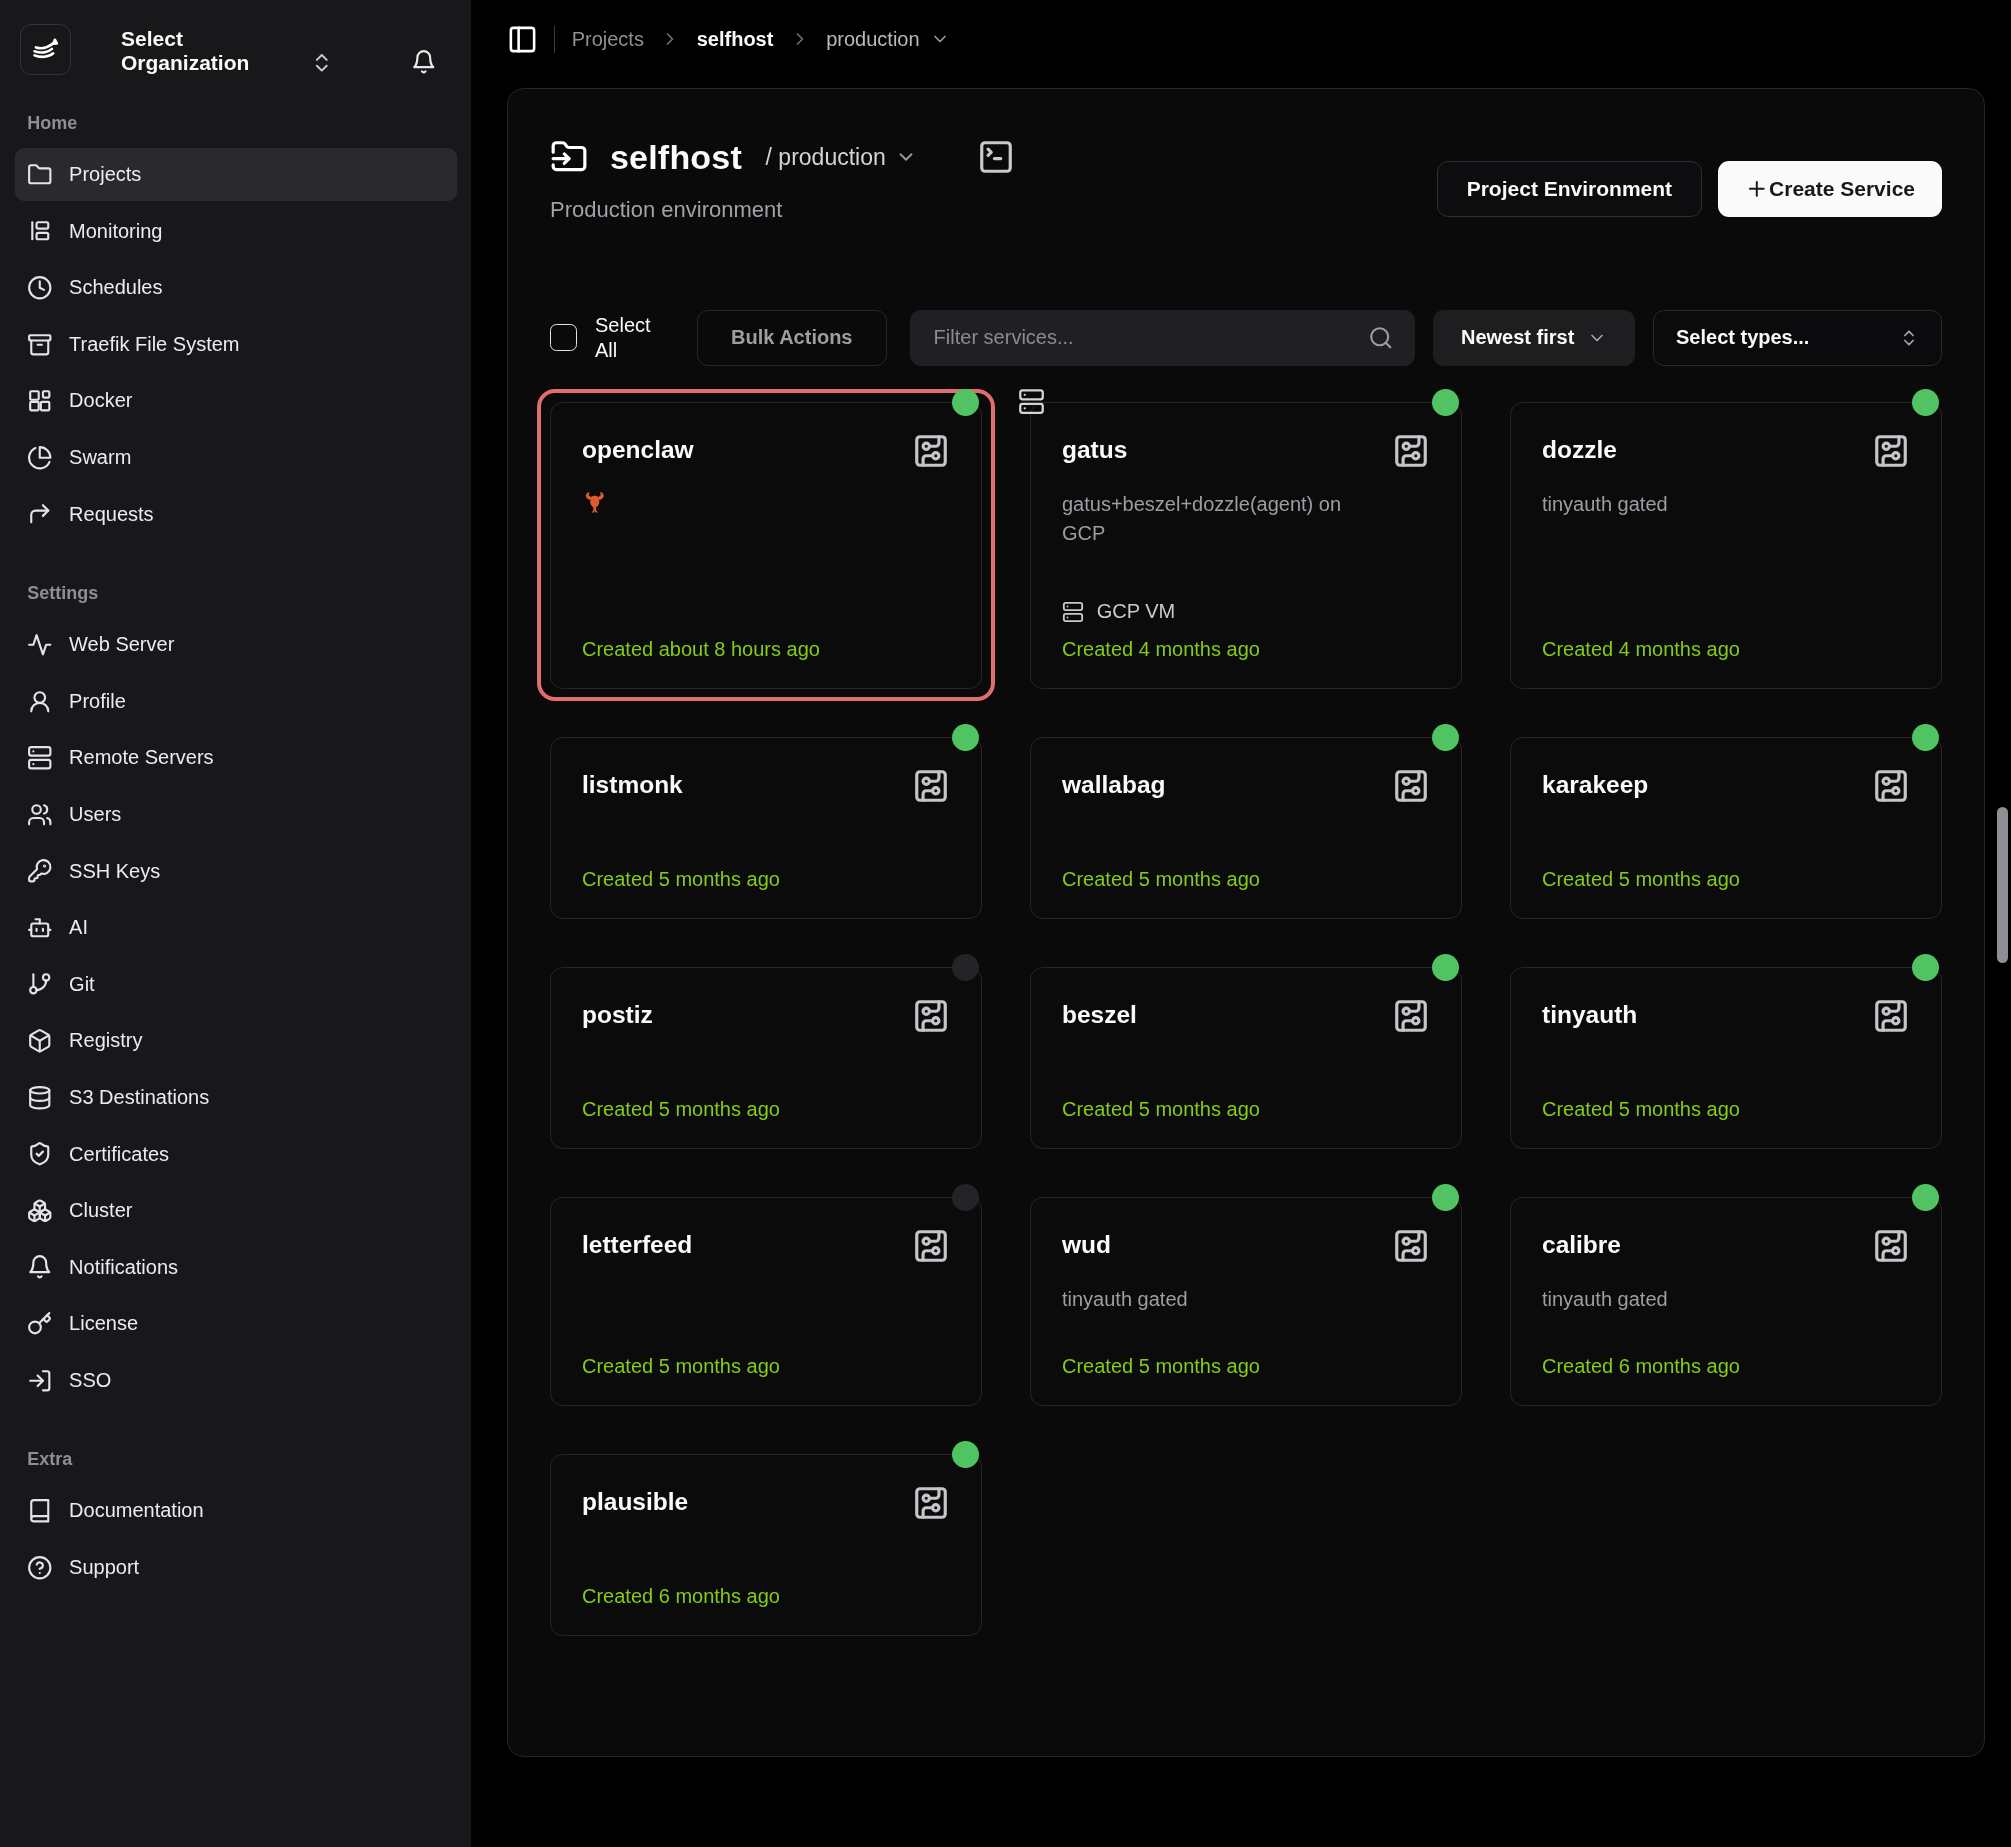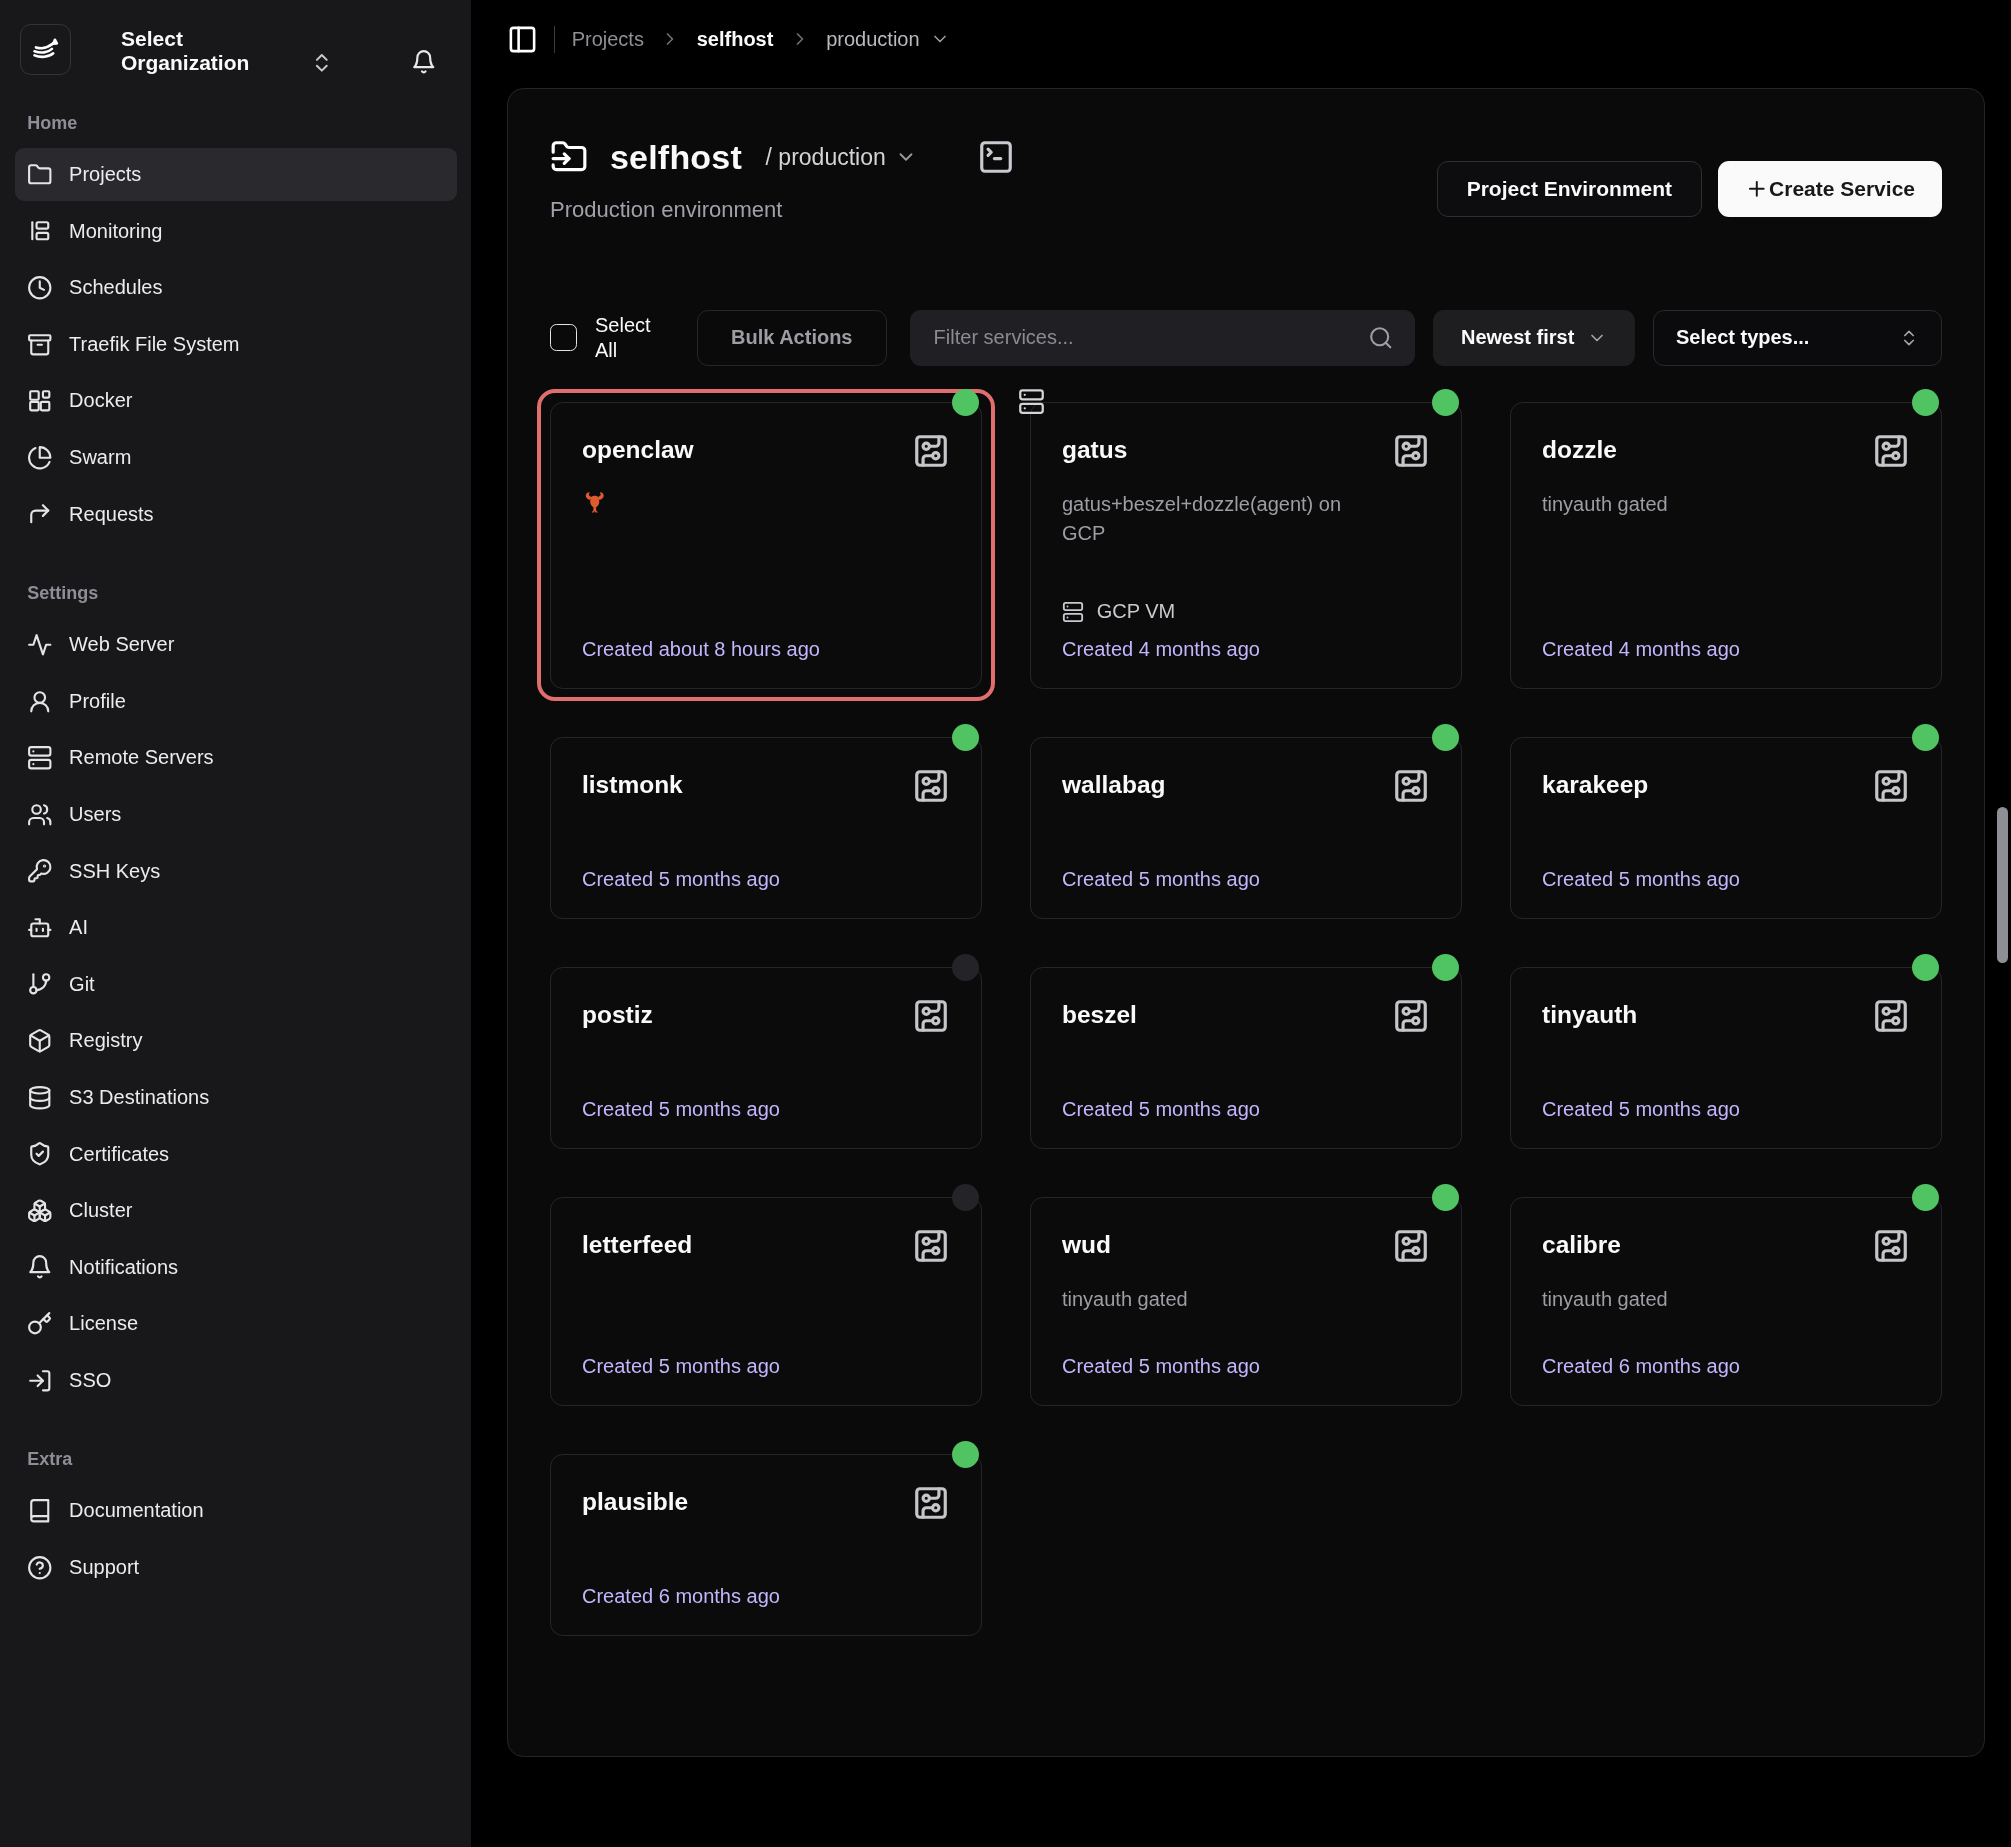--- a/index.html
+++ b/index.html
@@ -109,21 +109,21 @@
     padding: 33px 31px 27px 31px; display: flex; flex-direction: column; cursor: pointer;
   }
   .card-title-row { display: flex; justify-content: space-between; align-items: flex-start; }
   .card-title { font-size: 24.5px; font-weight: 600; }
   .card-cicon { width: 38px; height: 38px; color: #c5c5ca; margin-top: -3.6px; }
   .card-desc { color: #9d9da4; font-size: 20px; line-height: 1.45; margin-top: 20px; max-width: 300px; }
   .card-desc .icon { width: 25.5px; height: 25.5px; }
   .card-bottom { margin-top: auto; }
   .server-row { display: flex; align-items: center; gap: 12.7px; color: #c9c9cf; font-size: 20px; margin-bottom: 14.5px; }
   .server-row .icon { width: 22px; height: 22px; }
-  .card-created { color: #c4b5fd; font-size: 20px; }
+  .card-created { color: #84cc16; font-size: 20px; }
   .status-dot {
     position: absolute; top: -13.6px; right: 1.8px; width: 27px; height: 27px; border-radius: 50%;
   }
   .status-dot.running { background: #50c462; }
   .status-dot.stopped { background: #242428; }
   .highlight {
     position: absolute; inset: -13.6px; border: 4.5px solid #e06e6e; border-radius: 18px;
     pointer-events: none;
   }
   .corner-server {

